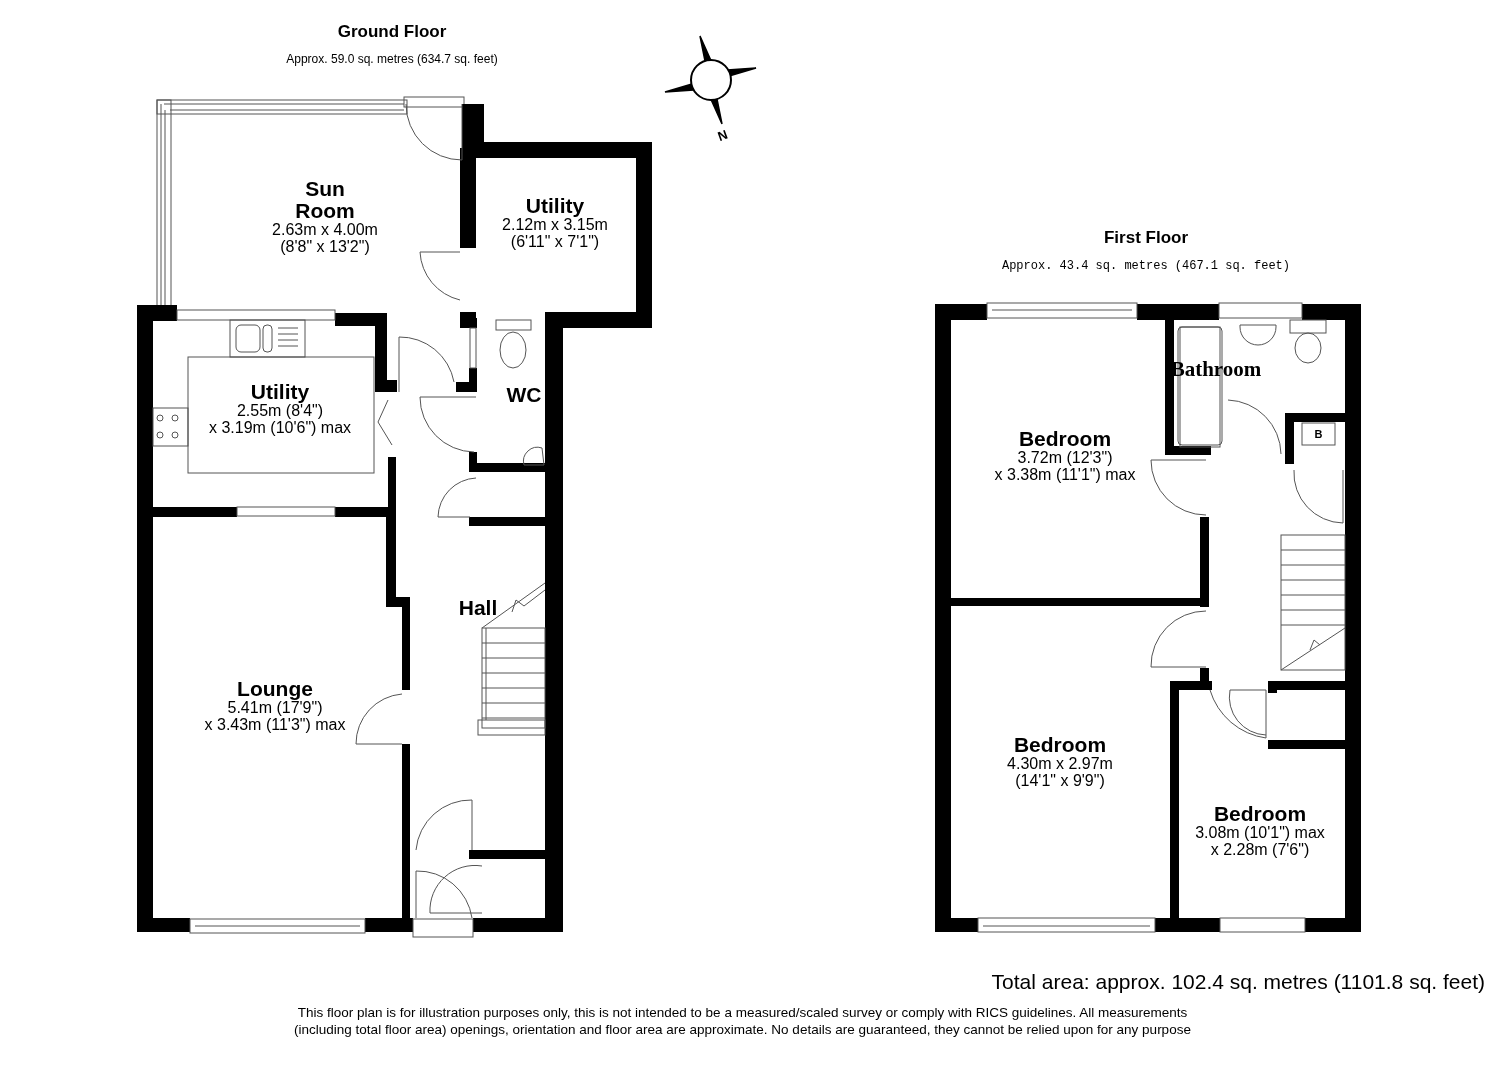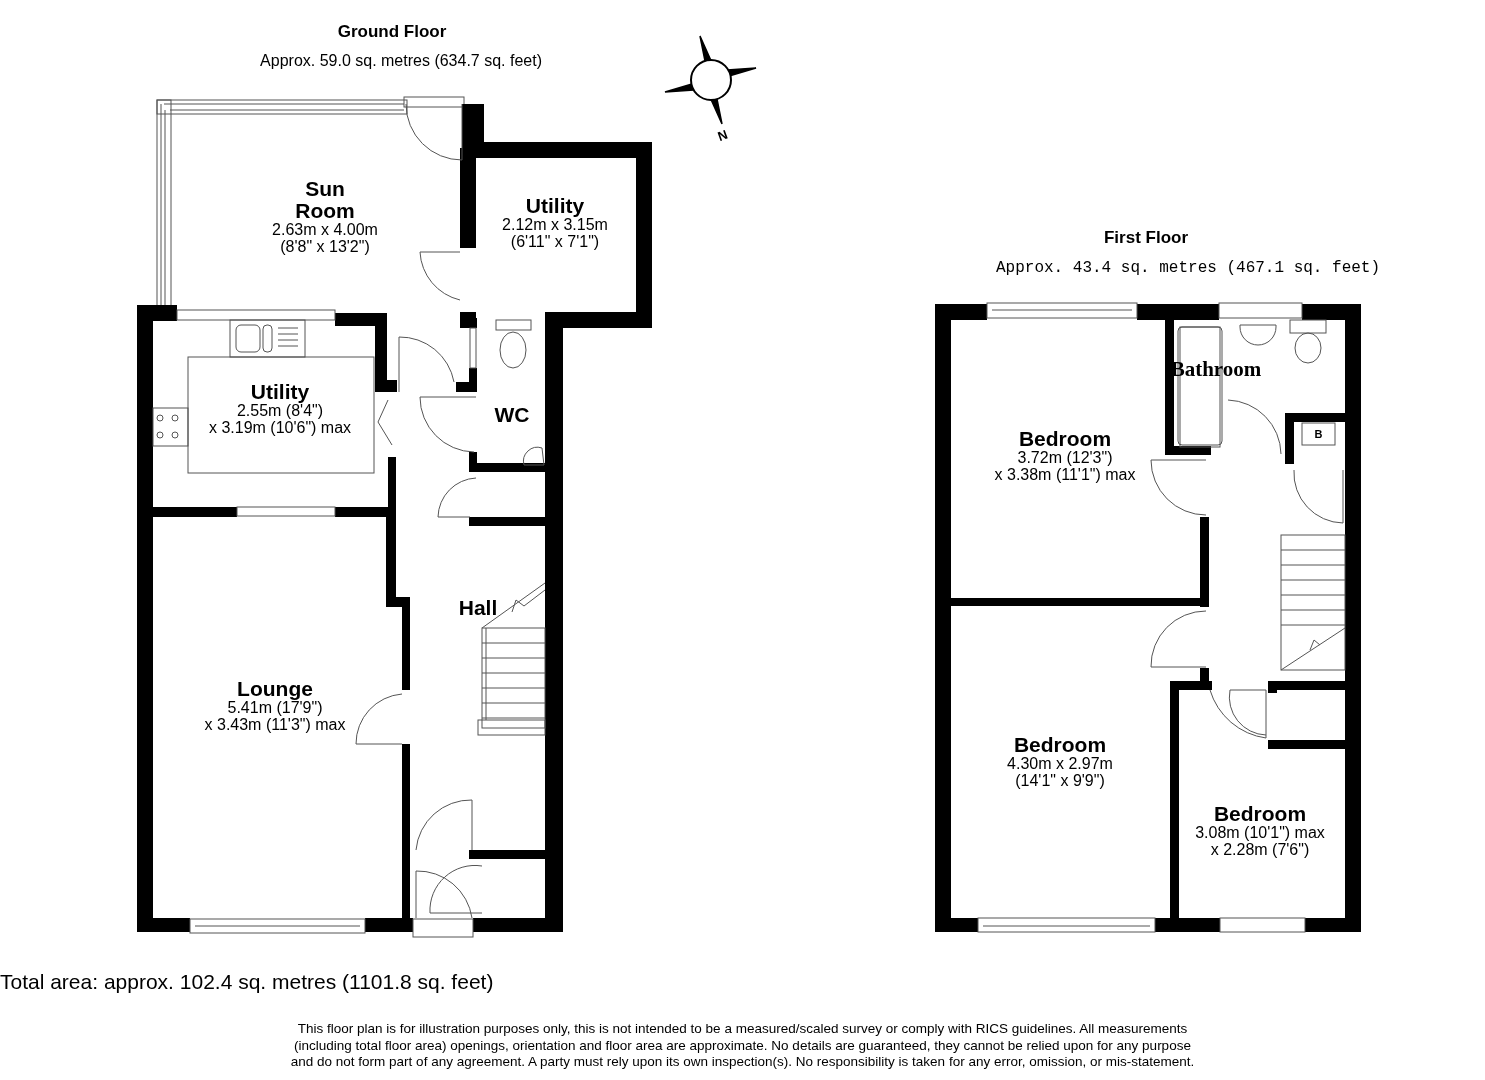--- a/index.html
+++ b/index.html
@@ -1,24 +1,24 @@
 <!DOCTYPE html>
 <html><head>
 <meta charset="utf-8">
 <style>
   html, body { margin: 0; padding: 0; background: #ffffff; }
   body { width: 1485px; height: 1080px; position: relative; overflow: hidden; font-family: "Liberation Sans", sans-serif; color: #000; }
   .plan-svg { position: absolute; left: 0; top: 0; }
   .floor-title { position: absolute; font-weight: bold; font-size: 17px; text-align: center; white-space: nowrap; }
-  .floor-sub { position: absolute; font-size: 16px; text-align: right; white-space: nowrap; }
+  .floor-sub { position: absolute; font-size: 12px; text-align: center; white-space: nowrap; }
   .room { position: absolute; text-align: center; white-space: nowrap; line-height: 1.05; }
   .room .name { font-weight: bold; font-size: 21px; display: block; }
   .room .dim { font-size: 16px; display: block; }
-  .total { position: absolute; left: 0; width: 1485px; top: 970px; text-align: left; font-size: 21px; }
-  .disclaimer { position: absolute; left: 0; width: 1485px; top: 1005px; text-align: center; font-size: 13.5px; line-height: 16.5px; margin-top: 16px; }
+  .total { position: absolute; left: 0; width: 1485px; top: 970px; text-align: right; font-size: 21px; }
+  .disclaimer { position: absolute; left: 0; width: 1485px; top: 1005px; text-align: center; font-size: 13.5px; line-height: 16.5px; }
   .disclaimer span { display: block; }
   .compass-n { position: absolute; left: 718px; top: 128px; font-weight: bold; font-size: 13px; transform: rotate(-20deg); }
 </style>
 </head>
 <body>
 
 <svg class="plan-svg" width="1485" height="1080" viewBox="0 0 1485 1080">
 
   <g fill="#000" stroke="none">
 
@@ -205,21 +205,21 @@
 <div class="room" style="left:480px; top:195px; width:150px;">
   <span class="name">Utility</span>
   <span class="dim">2.12m x 3.15m</span>
   <span class="dim">(6'11" x 7'1")</span>
 </div>
 <div class="room" style="left:180px; top:381px; width:200px;">
   <span class="name">Utility</span>
   <span class="dim">2.55m (8'4")</span>
   <span class="dim">x 3.19m (10'6") max</span>
 </div>
-<div class="room" style="left:480px; top:384px; width:64px;margin-top:20px;">
+<div class="room" style="left:492px; top:384px; width:64px;">
   <span class="name">WC</span>
 </div>
 <div class="room" style="left:448px; top:597px; width:60px;">
   <span class="name">Hall</span>
 </div>
 <div class="room" style="left:175px; top:678px; width:200px;">
   <span class="name">Lounge</span>
   <span class="dim">5.41m (17'9")</span>
   <span class="dim">x 3.43m (11'3") max</span>
 </div>
@@ -241,14 +241,13 @@
 <div class="room" style="left:1180px; top:803px; width:160px;">
   <span class="name">Bedroom</span>
   <span class="dim">3.08m (10'1") max</span>
   <span class="dim">x 2.28m (7'6")</span>
 </div>
 
 <div class="total">Total area: approx. 102.4 sq. metres (1101.8 sq. feet)</div>
 <div class="disclaimer">
   <span>This floor plan is for illustration purposes only, this is not intended to be a measured/scaled survey or comply with RICS guidelines. All measurements</span>
   <span>(including total floor area) openings, orientation and floor area are approximate. No details are guaranteed, they cannot be relied upon for any purpose</span>
-  <span>and do not form part of any agreement. A party must rely upon its own inspection(s). No responsibility is taken for any error, omission, or mis-statement.</span>
 </div>
 
 </body></html>

